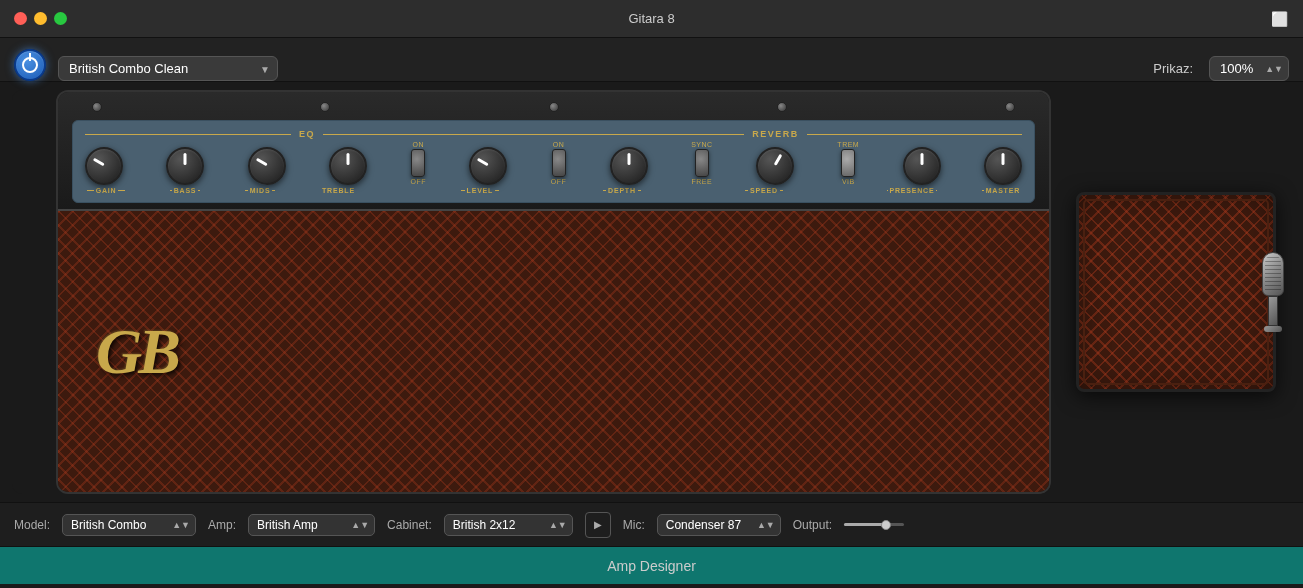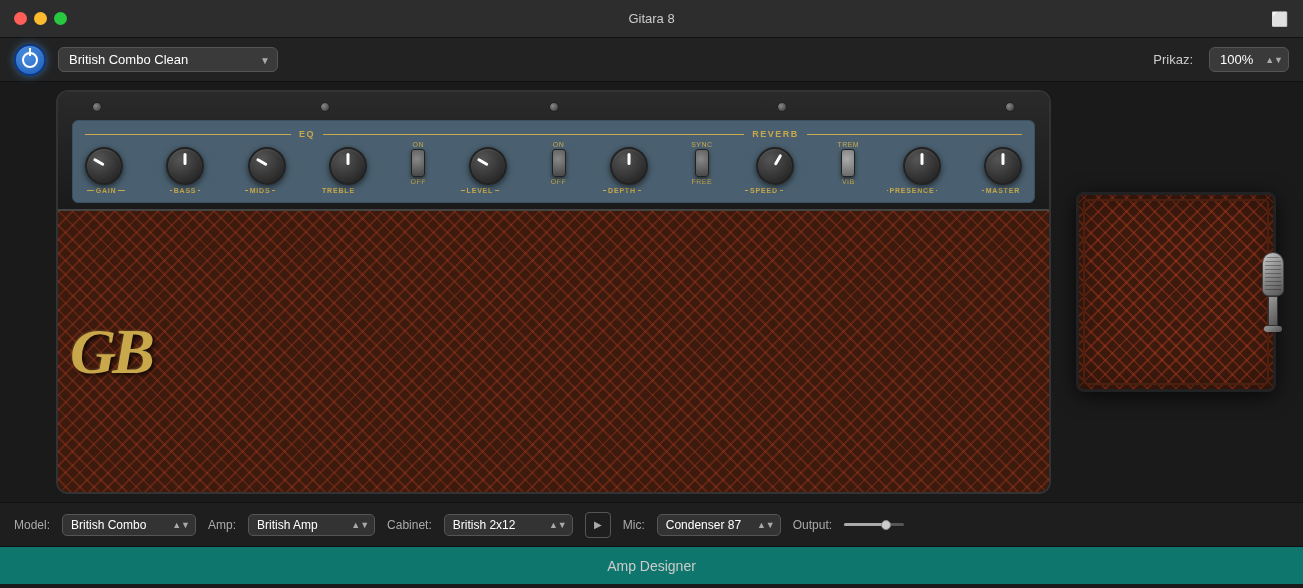--- a/index.html
+++ b/index.html
@@ -47,21 +47,21 @@
       right: 14px;
       color: #aaa;
       font-size: 14px;
     }
 
     
     .toolbar {
       height: 44px;
       background: #222;
       display: flex;
-      align-items: center;
+      align-items: flex-end;
       padding: 0 14px;
       border-bottom: 1px solid #111;
       position: relative;
     }
     .power-btn {
       width: 32px;
       height: 32px;
       border-radius: 50%;
       background: radial-gradient(circle at 40% 35%, #4a90e2, #1a5ab5);
       border: 2px solid #0a3a8a;
@@ -296,21 +296,21 @@
           -45deg,
           transparent,
           transparent 8px,
           rgba(180,60,30,0.3) 8px,
           rgba(180,60,30,0.3) 10px
         ),
         #3d1a0e;
       position: relative;
       display: flex;
       align-items: center;
-      padding-left: 12px;
+      padding-left: 38px;
     }
     .gb-logo {
       font-family: Georgia, serif;
       font-size: 64px;
       font-weight: 900;
       color: #c8a84b;
       text-shadow: 2px 2px 4px rgba(0,0,0,0.8), -1px -1px 2px rgba(200,168,75,0.3);
       letter-spacing: -4px;
       font-style: italic;
     }

